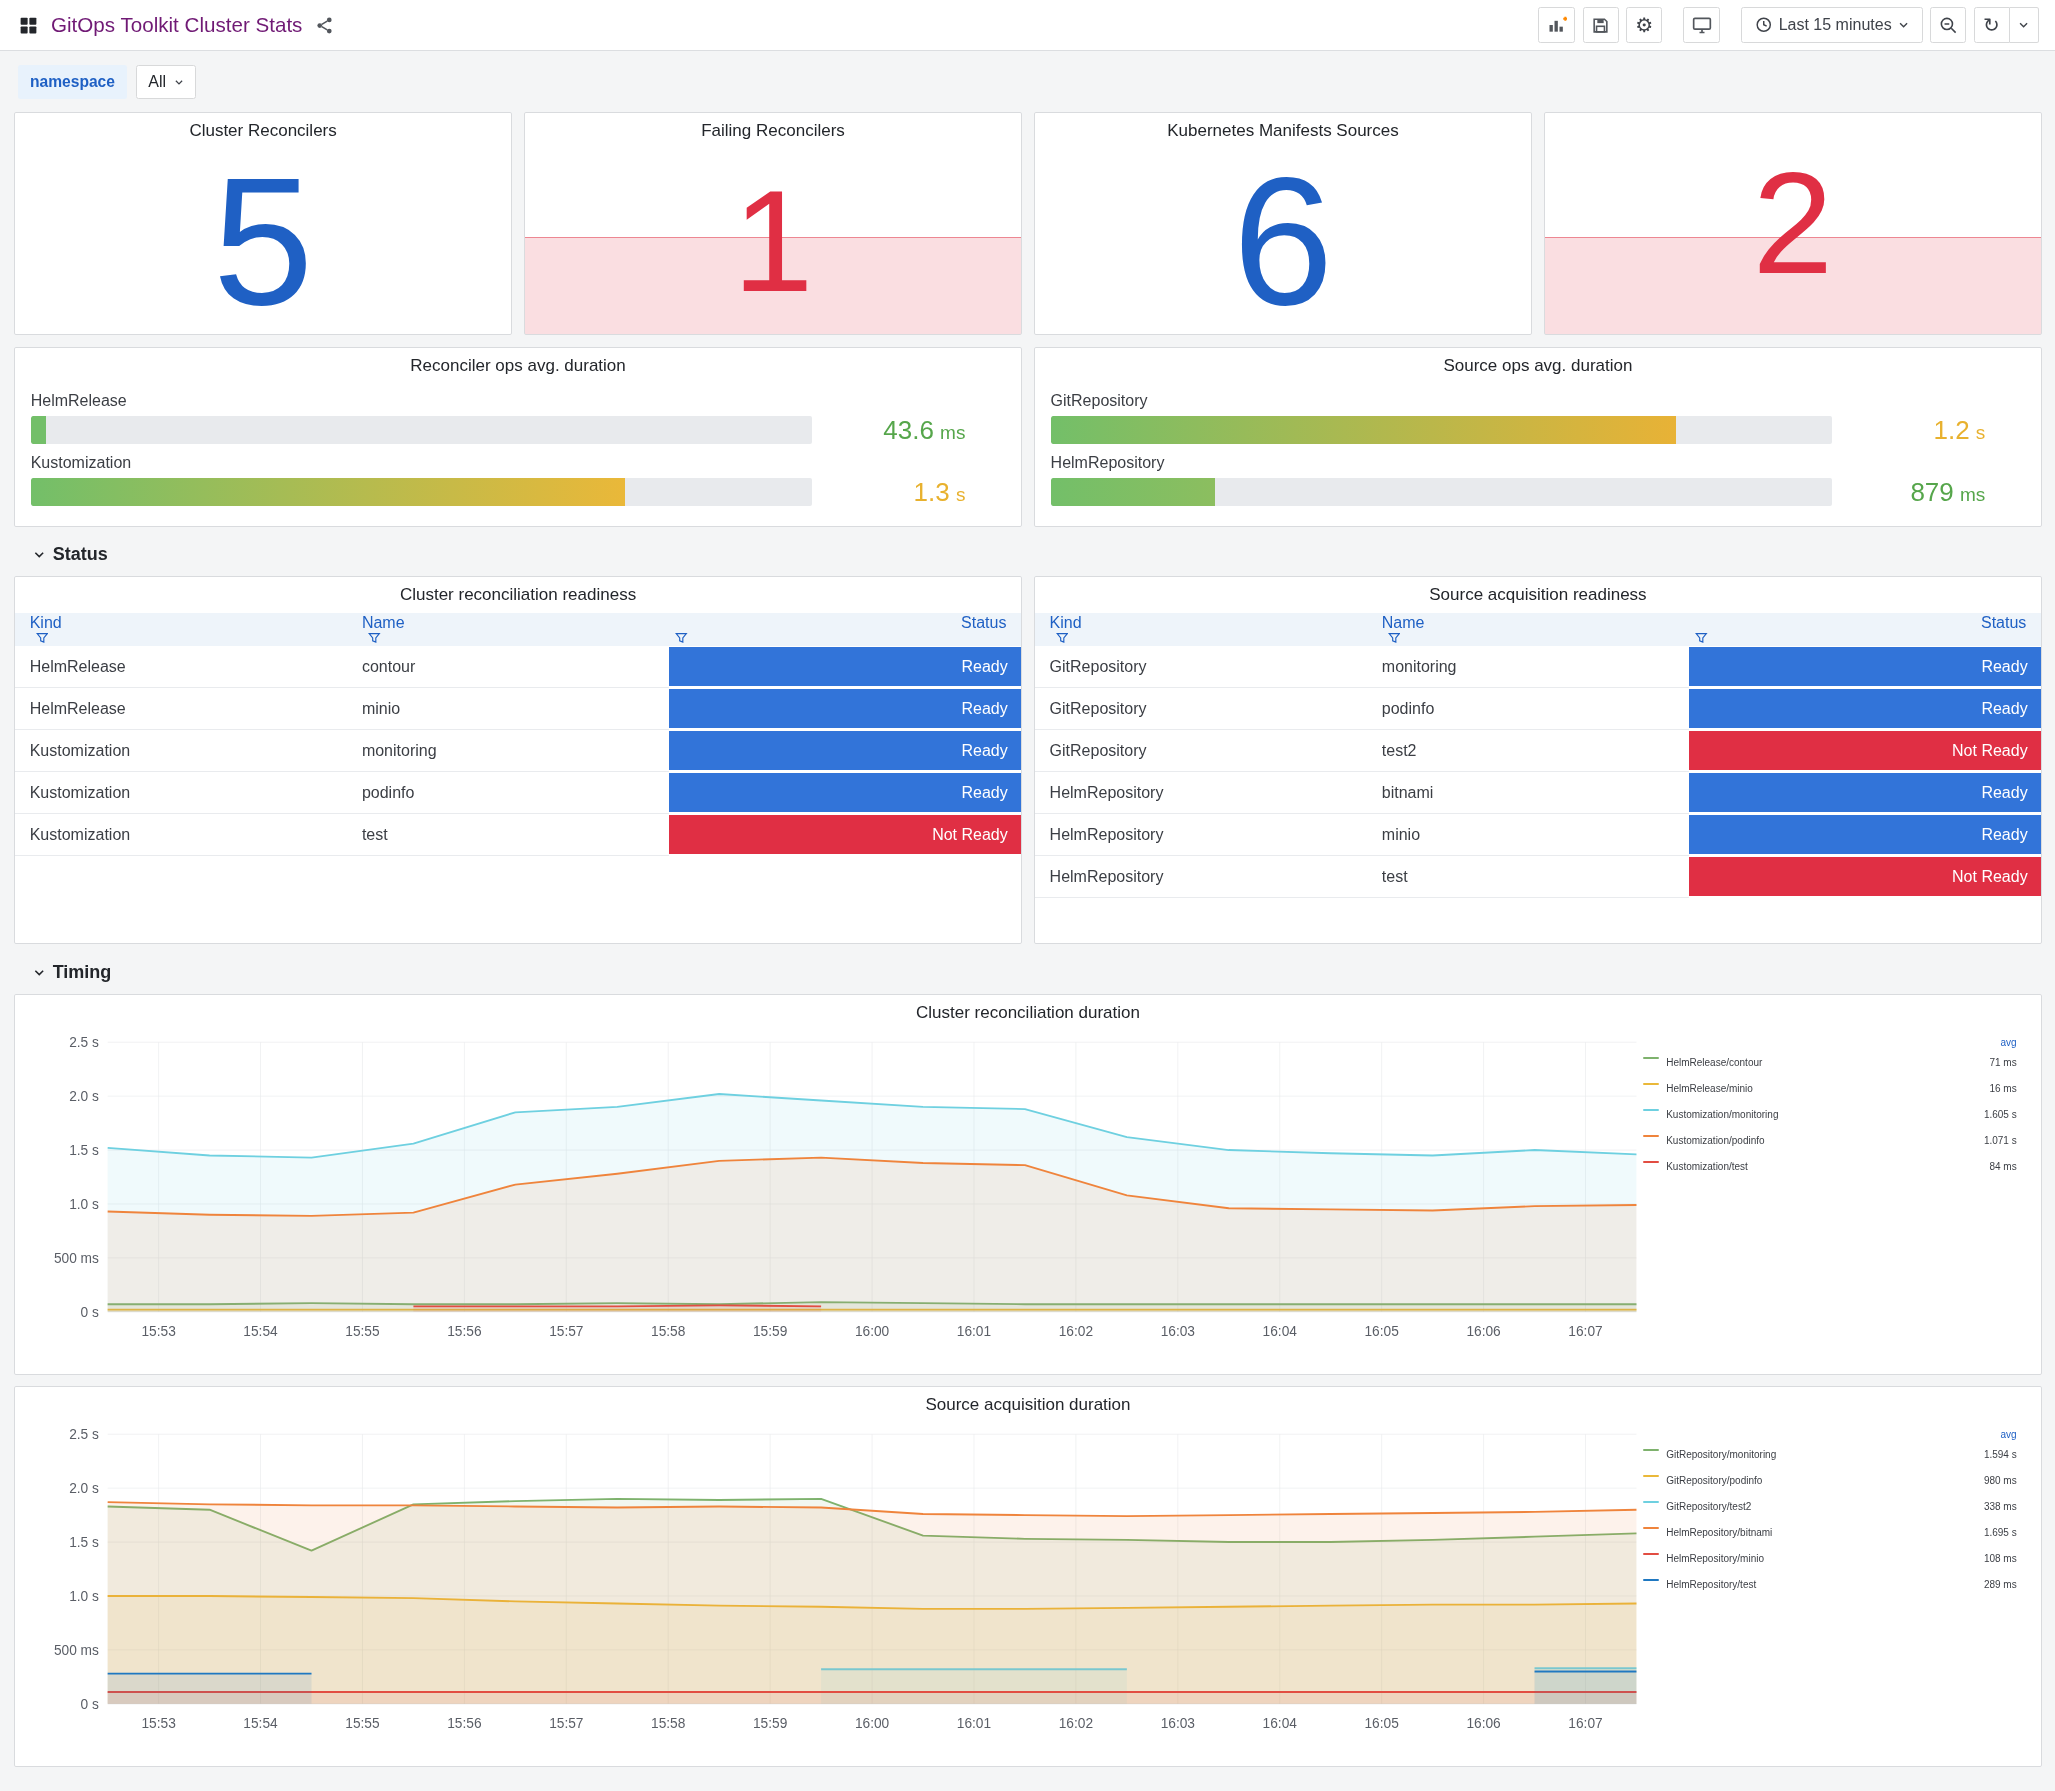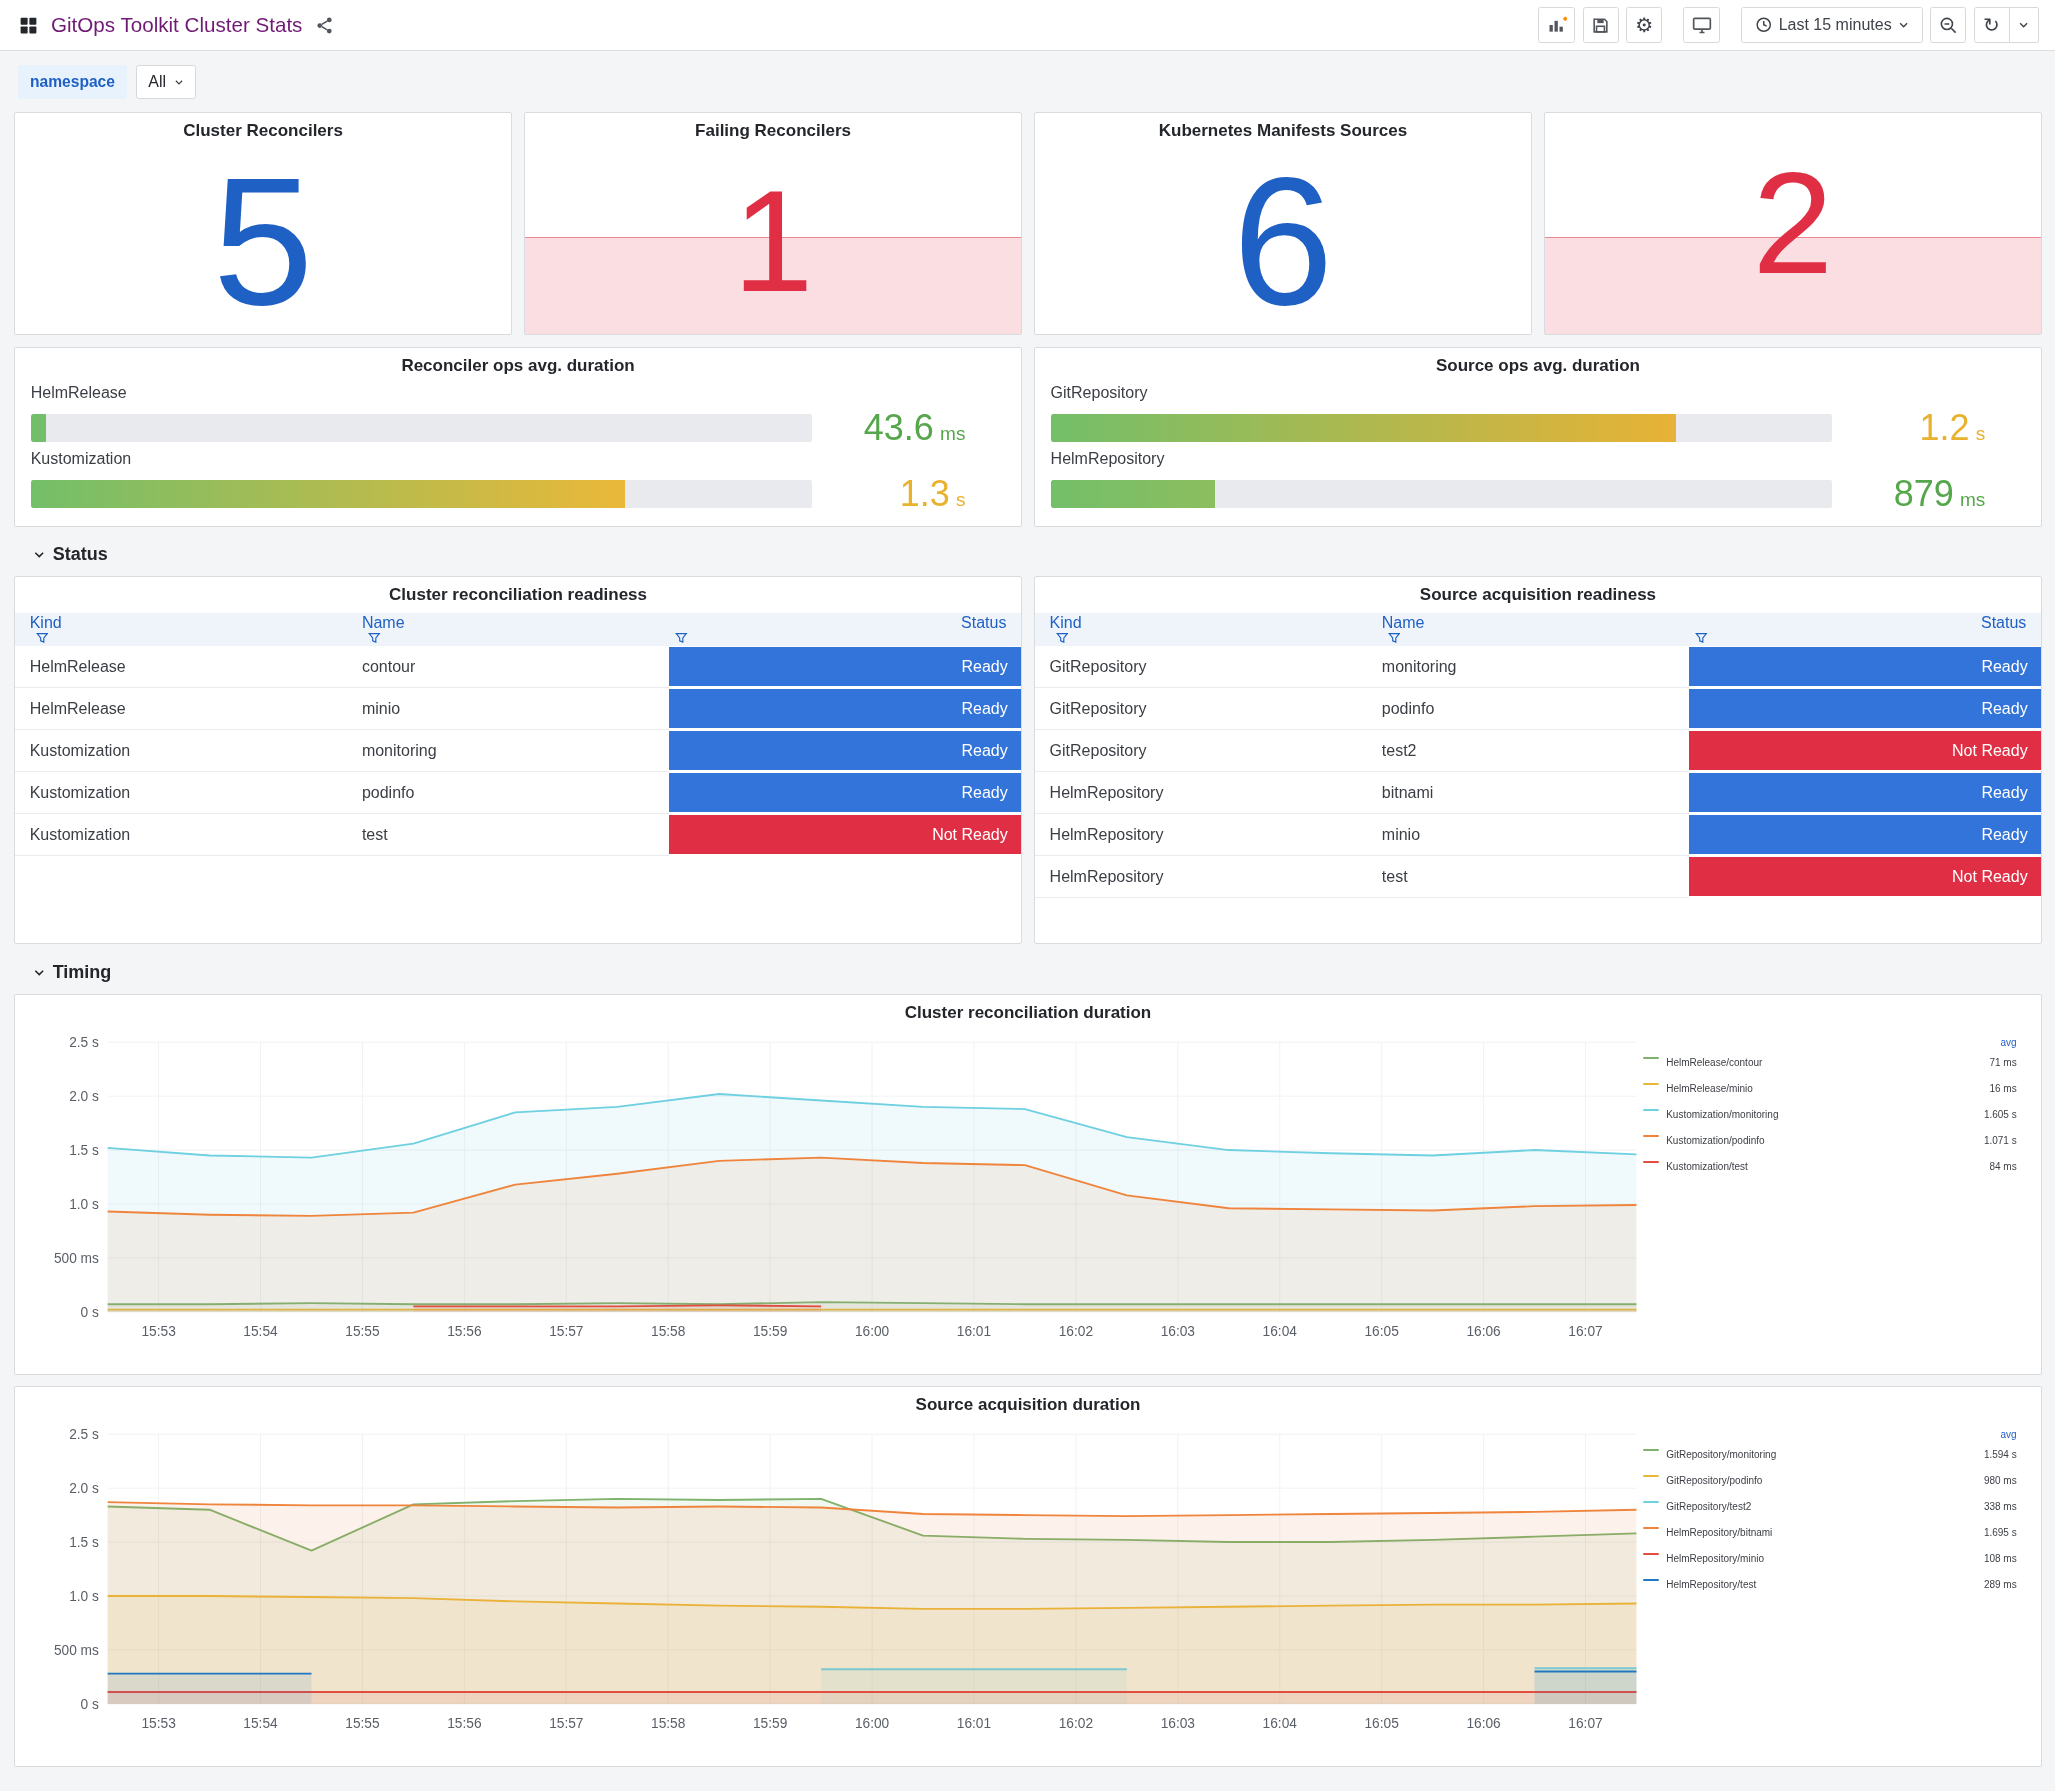--- a/index.html
+++ b/index.html
@@ -20,37 +20,37 @@
 .split .icon-btn:last-child{border-radius:0 2.5px 2.5px 0;border-left:none;min-width:29px;padding:0 5px}
 .gap{width:6.2px}
 
 .varrow{display:flex;align-items:center;gap:8.7px;padding:13.7px 17.5px 2.5px}
 .var-label{background:#e8f2fc;color:#1f60c4;font-size:15.6px;font-weight:700;padding:8px 12.5px;border-radius:2.5px}
 .var-value{background:#fff;border:0.6px solid #d8d9da;color:#23262b;font-size:16px;padding:6.9px 11.2px;border-radius:2.5px;display:flex;align-items:center;gap:7.5px;cursor:pointer}
 
 .dash{padding:0 13.7px 15px}
 .row{display:flex;gap:11.2px;margin-top:11.2px}
 .panel{background:#fff;border:0.6px solid #d9dbde;border-radius:1.9px;position:relative}
-.panel-title{height:36px;display:flex;align-items:center;justify-content:center;font-size:17px;font-weight:700;color:#23262b}
+.panel-title{height:36px;display:flex;align-items:center;justify-content:center;font-size:17px;font-weight:400;color:#23262b}
 
 .stat-panel{flex:1;height:223px;display:flex;flex-direction:column;overflow:hidden}
 .stat-value{flex:1;display:flex;align-items:center;justify-content:center;font-weight:500;line-height:1;z-index:1}
 .stat-value.ok{font-size:181px}
 .stat-value.alert{font-size:145px}
 .alert-band{position:absolute;left:0;right:0;bottom:0;height:44%}
 
 .gauge-panel{flex:1;height:180px;display:flex;flex-direction:column}
 .gauge-body{flex:1;display:flex;flex-direction:column;justify-content:space-evenly;padding:0 16px 10px}
 .gauge-row{display:flex;flex-direction:column;gap:5px}
 .gauge-label{font-size:16px;color:#3b3e44}
 .gauge-line{display:flex;align-items:center}
 .gauge-track{flex:1;height:27.5px;background:#e8eaed;border-radius:1.9px;overflow:hidden}
 .gauge-fill{height:100%;border-radius:1.9px 0 0 1.9px}
 .gauge-value{width:193px;text-align:right;padding-right:40px;font-weight:500;white-space:nowrap}
-.gv-num{font-size:36px}
+.gv-num{font-size:26px}
 .gv-unit{font-size:19px;margin-left:6.2px}
 
 .section-header{display:flex;align-items:center;gap:7.5px;margin:17.5px 0 0 19px;font-size:18px;font-weight:600;color:#23262b;cursor:pointer}
 
 .table-panel{flex:1;height:368px;display:flex;flex-direction:column;overflow:hidden}
 .grafana-table{width:100%;border-collapse:collapse;table-layout:fixed}
 .grafana-table th{height:32px;background:#eef4fa;font-size:16px;color:#1f60c4;font-weight:500;text-align:left;padding-left:15px;cursor:pointer}
 .grafana-table th.col-status{text-align:right;padding-right:15px;padding-left:0}
 .grafana-table th .funnel{margin-left:6.2px;vertical-align:-2.5px}
 .grafana-table td{height:42px;border-bottom:0.6px solid #e9ebee;font-size:16px;color:#3b3e44;padding-left:15px}

